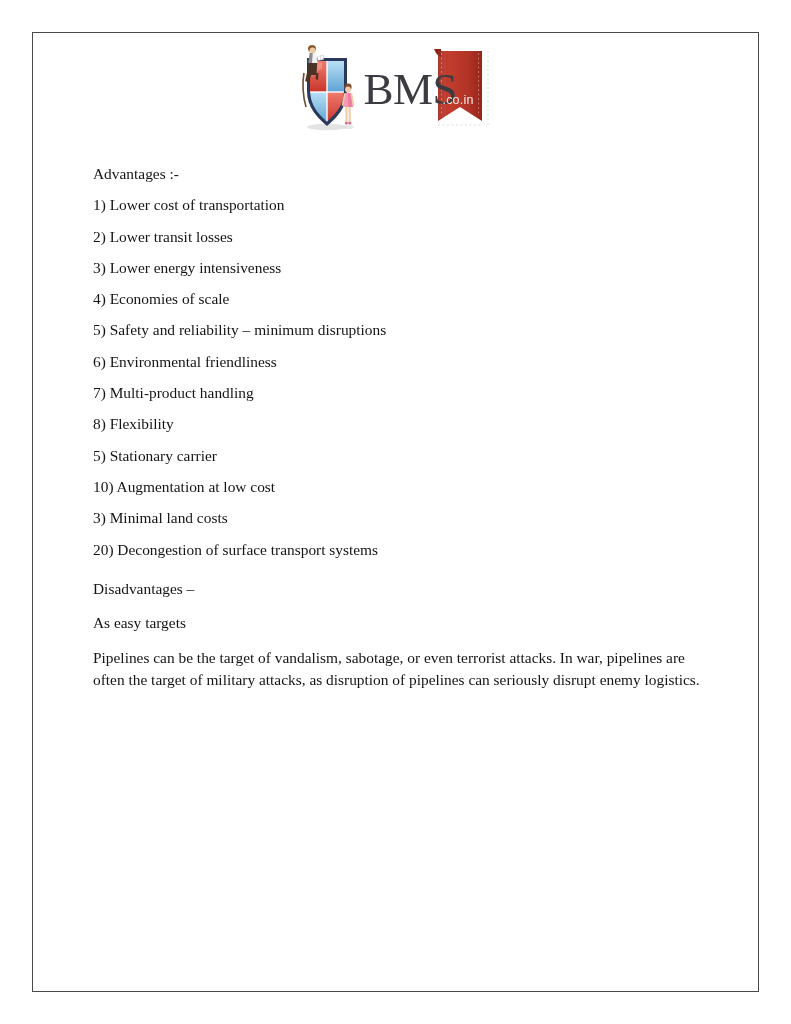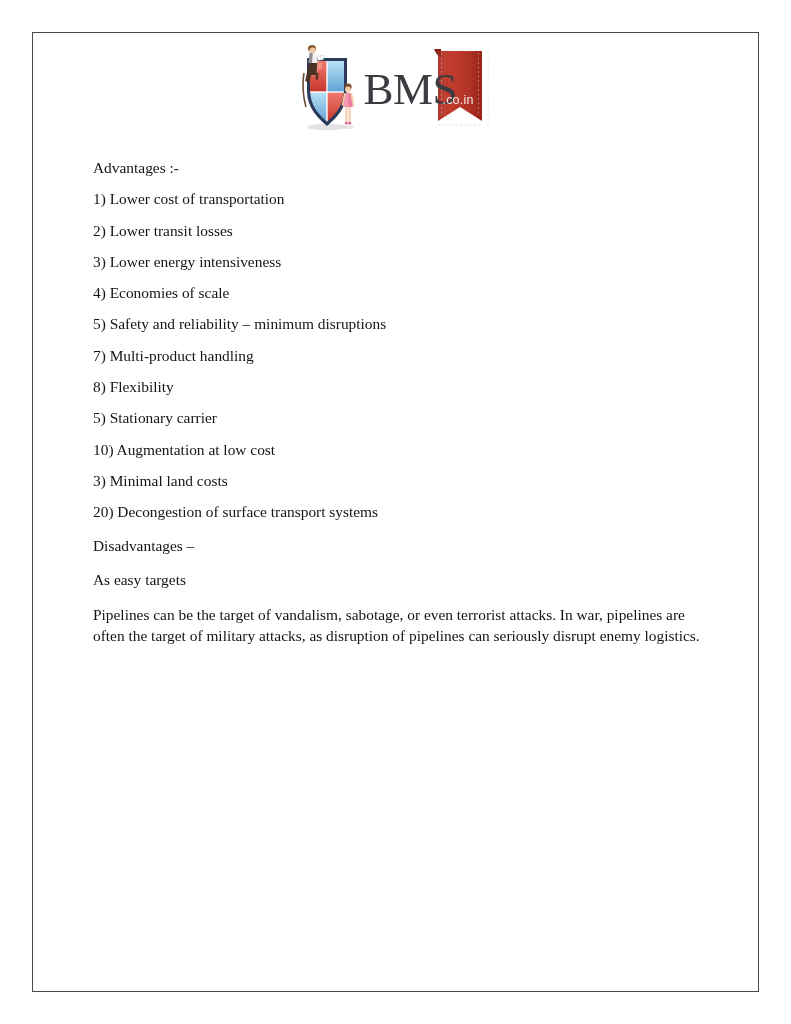--- a/index.html
+++ b/index.html
@@ -84,21 +84,21 @@
     font-size: 15.4px;
     line-height: 21.3px;
     margin: 0 0 0 0;
     text-align: left;
     color: #141414;
   }
 
   .section-label {
     font-size: 15.4px;
     line-height: 21.3px;
-    margin: 12px 0 0 0;
+    margin: 18px 0 0 0;
     color: #141414;
   }
 
   .num-list {
     list-style: none;
     margin: 0;
     padding: 0;
   }
   .num-list li {
     font-size: 15.4px;
@@ -216,20 +216,21 @@
 
 
     <p class="section-label">Advantages :-</p>
 
     <ul class="num-list">
       <li>1) Lower cost of transportation</li>
       <li>2) Lower transit losses</li>
       <li>3) Lower energy intensiveness</li>
       <li>4) Economies of scale</li>
       <li>5) Safety and reliability – minimum disruptions</li>
+      <li>6) Environmental friendliness</li>
       <li>7) Multi-product handling</li>
       <li>8) Flexibility</li>
       <li>5) Stationary carrier</li>
       <li>10) Augmentation at low cost</li>
       <li>3) Minimal land costs</li>
       <li>20) Decongestion of surface transport systems</li>
     </ul>
 
     <p class="section-label">Disadvantages –</p>
 

